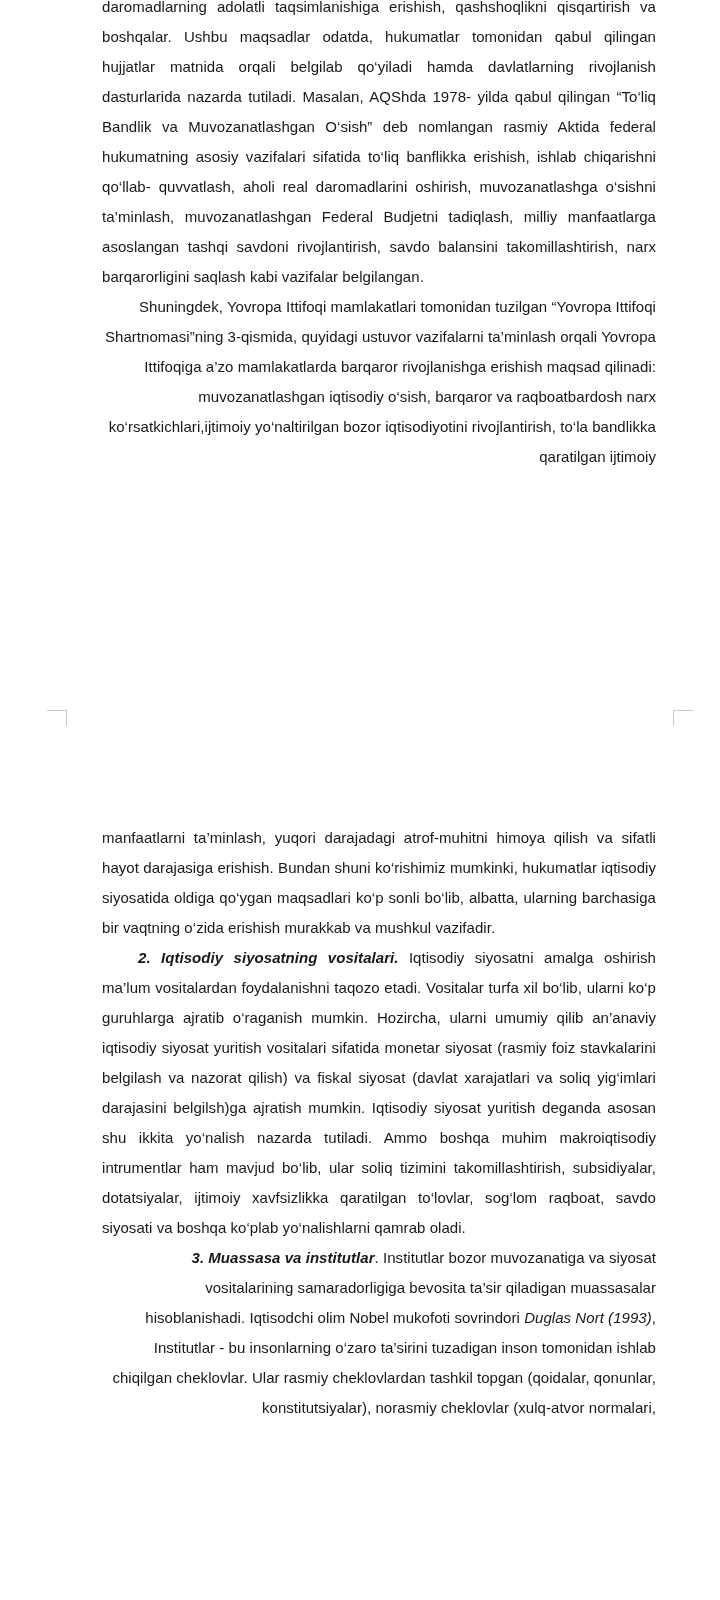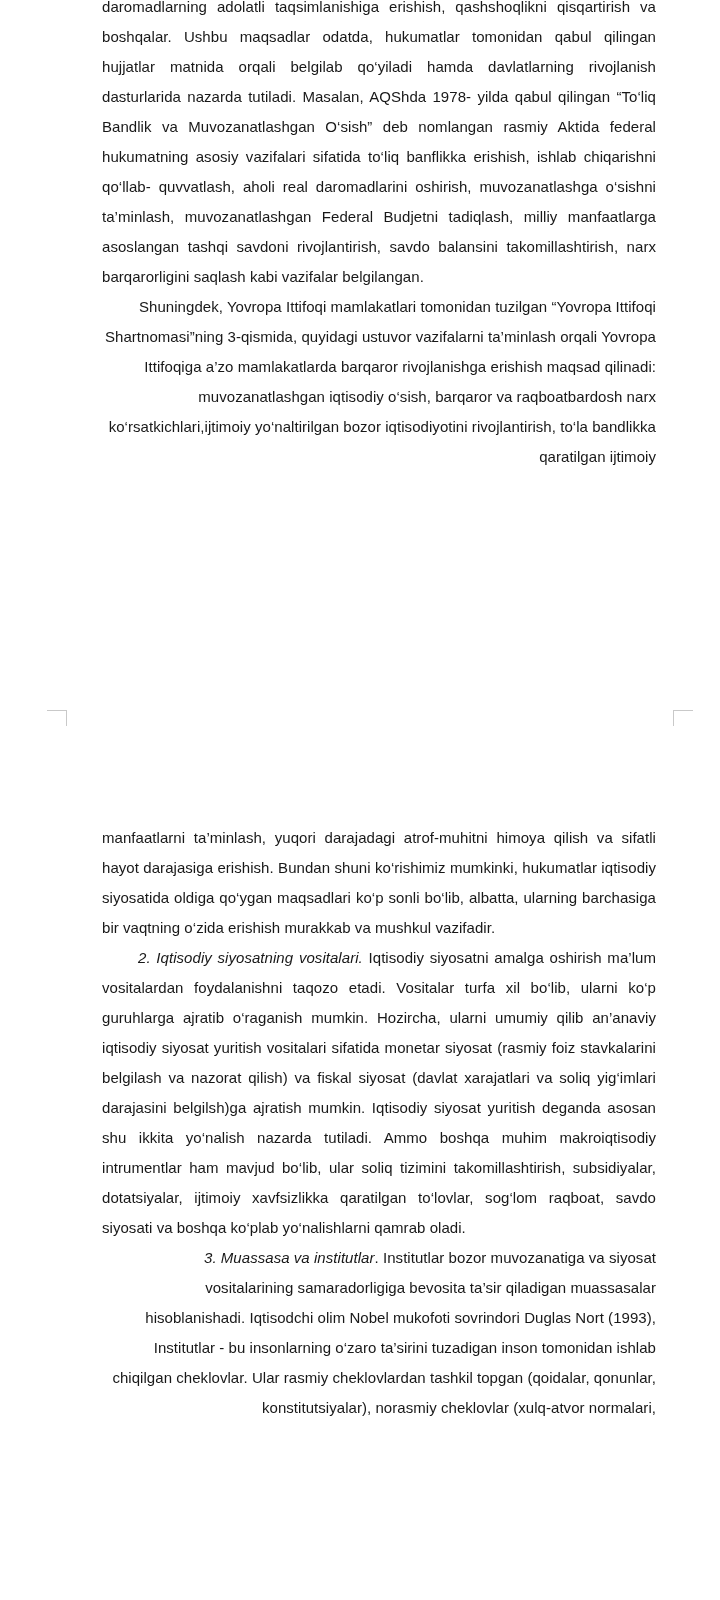--- a/index.html
+++ b/index.html
@@ -62,24 +62,25 @@
   }
   p.para.indent-num {
     text-indent: 36px;
   }
   p.para:last-child {
     text-align: right;
   }
   
 
   .bold-italic {
-    font-weight: normal;
+    font-weight: bold;
     font-style: italic;
   }
   .italic {
+    font-style: italic;
   }
 
   
   .page-separator {
     position: absolute;
     left: 5px;
     top: 781px;
     width: 710px;
     height: 1px;
     background: #565656;

